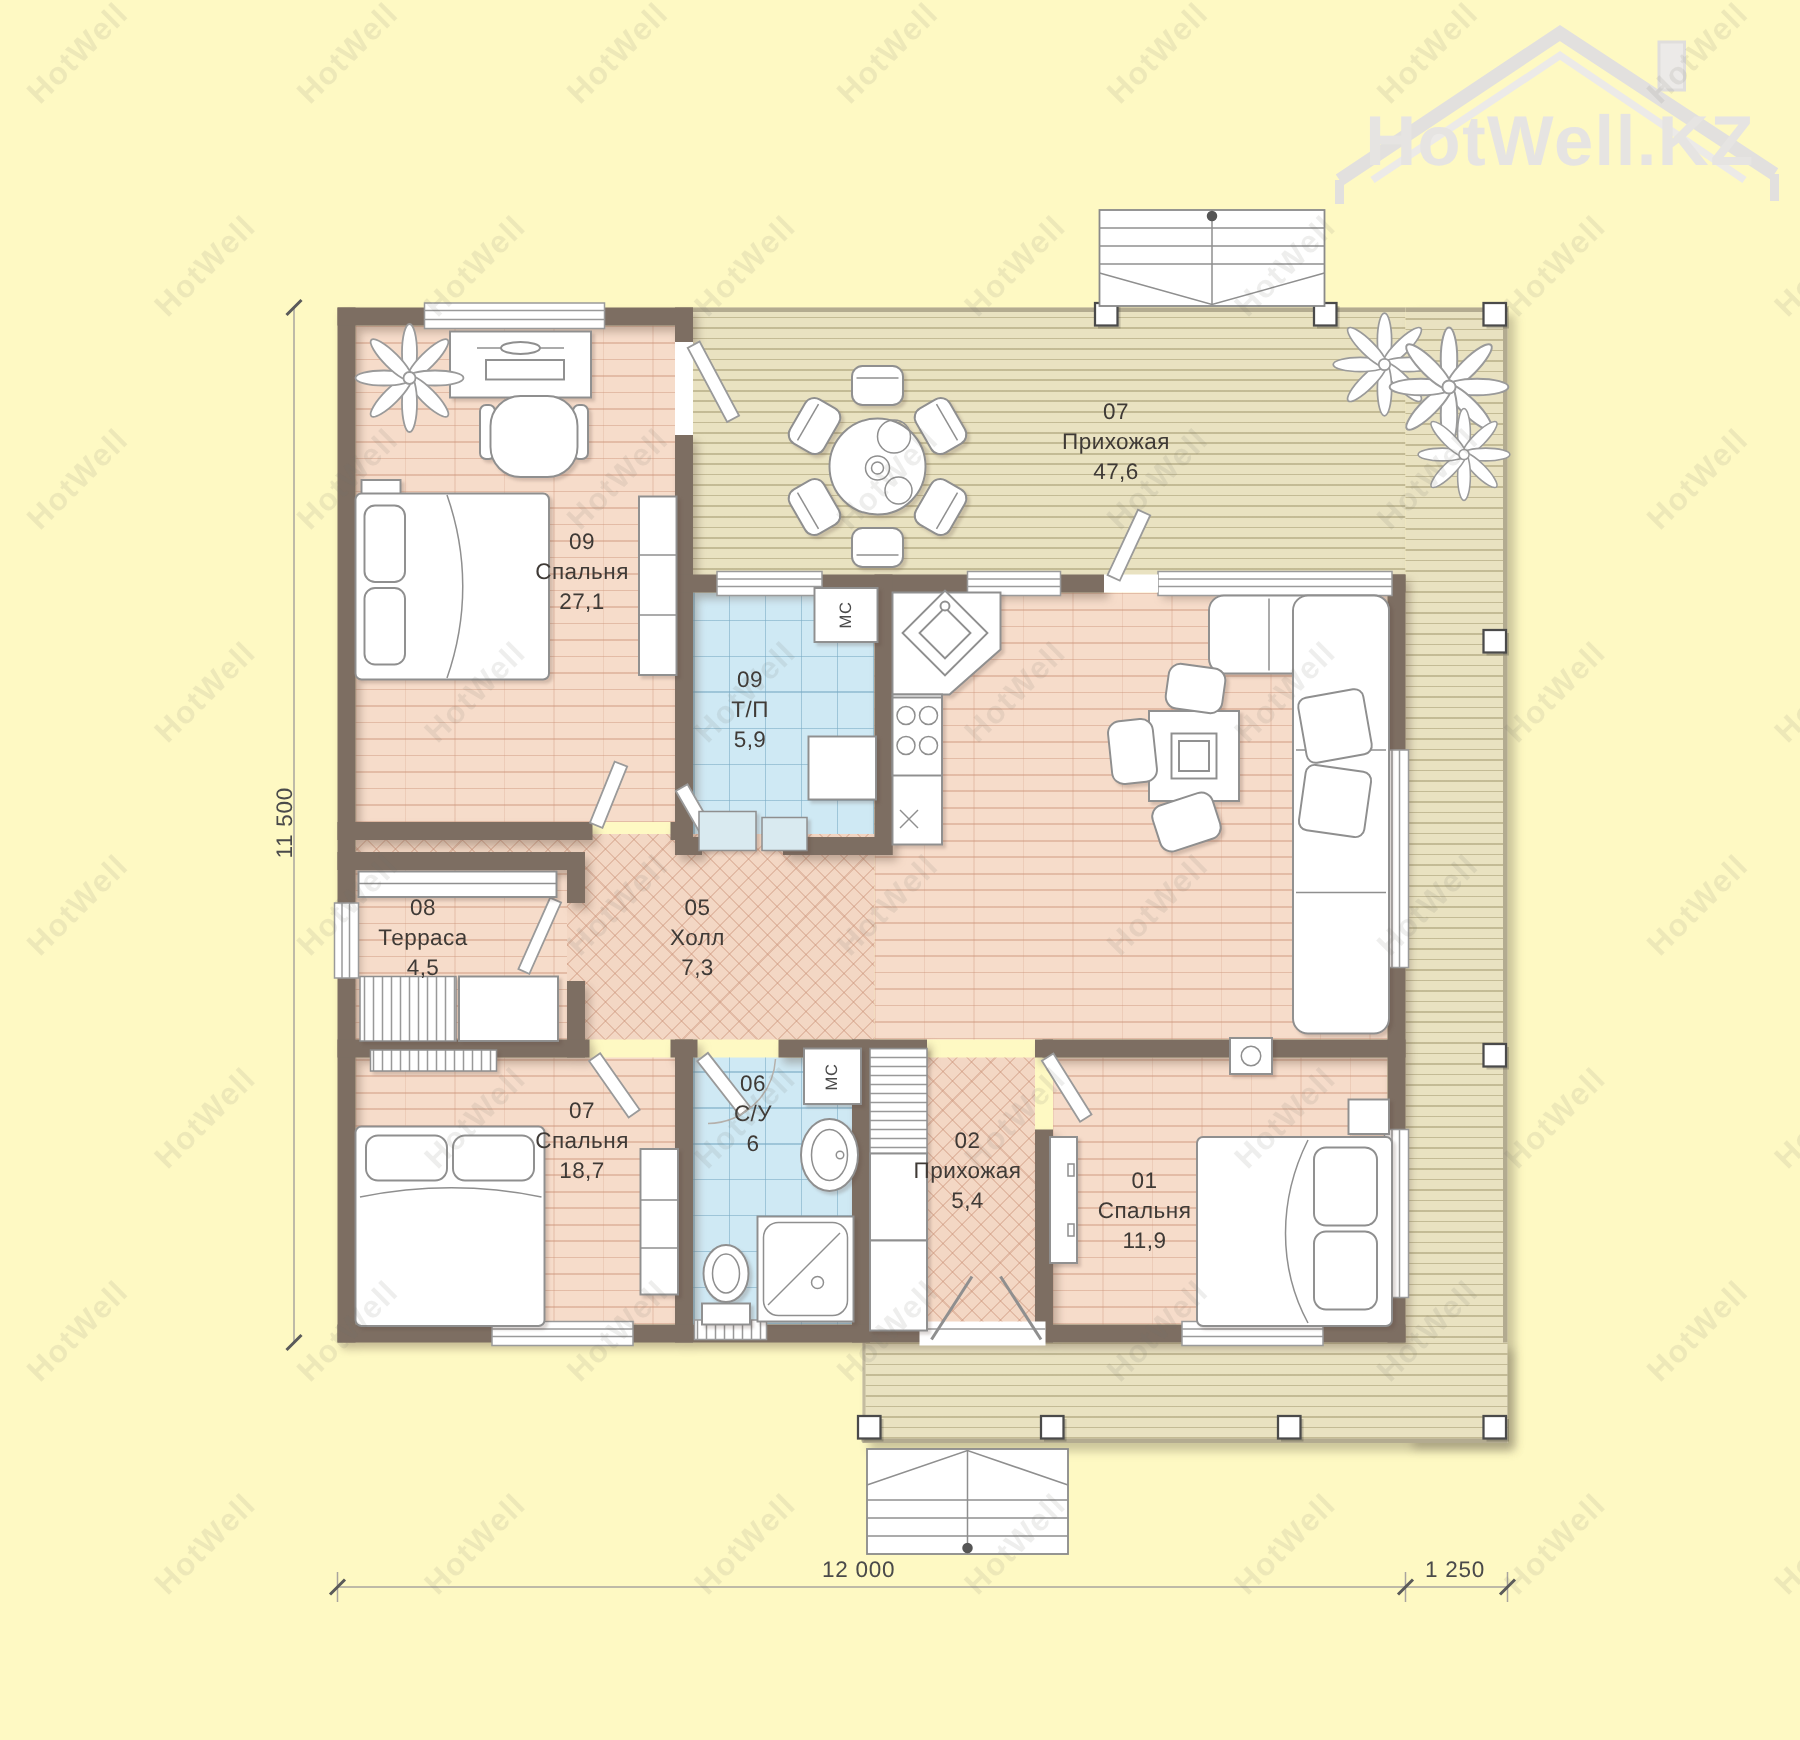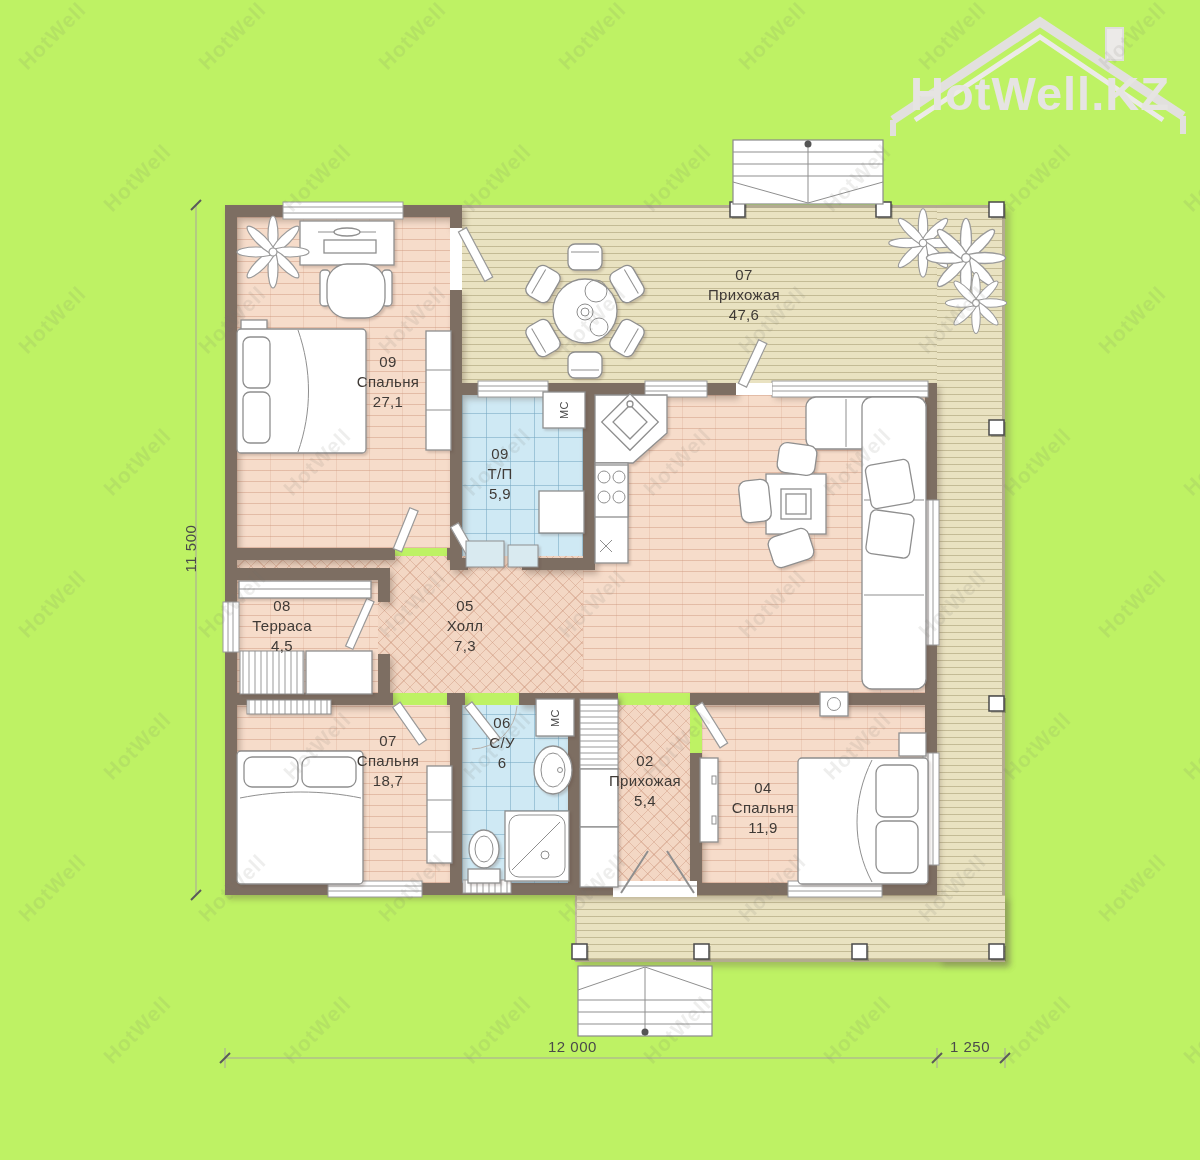--- a/index.html
+++ b/index.html
@@ -1,17 +1,17 @@
 <!DOCTYPE html>
 <html><head>
 <meta charset="utf-8">
 <style>
   html,body{margin:0;padding:0;background:#ffffff;}
   #stage{position:relative;width:1200px;height:1160px;overflow:hidden;
-         font-family:"Liberation Sans",sans-serif;background:#bef264;}
+         font-family:"Liberation Sans",sans-serif;background:#fef9c3;}
   #stage *{box-sizing:border-box;}
 
   
   .layer{position:absolute;left:0;top:0;width:1200px;height:1160px;}
   #logo-layer{z-index:1;}
   #floor-layer{z-index:2;}
   #wall-layer{z-index:3;filter:drop-shadow(3px 4px 3px rgba(95,75,60,.35));}
   #svg-layer{z-index:5;}
   #label-layer{z-index:6;}
   #wm-layer{z-index:9;pointer-events:none;}
@@ -445,21 +445,21 @@
       <div>06</div>
       <div>С/У</div>
       <div>6</div>
     </div>
     <div class="room-label" style="left:645px;top:751px">
       <div>02</div>
       <div>Прихожая</div>
       <div>5,4</div>
     </div>
     <div class="room-label" style="left:763px;top:778px">
-      <div>04</div>
+      <div>01</div>
       <div>Спальня</div>
       <div>11,9</div>
     </div>
 
     <div class="mc" style="left:543px;top:392px;width:42px;height:36px">
       <span>МС</span>
     </div>
     <div class="mc" style="left:536px;top:699px;width:38px;height:37px">
       <span>МС</span>
     </div>

